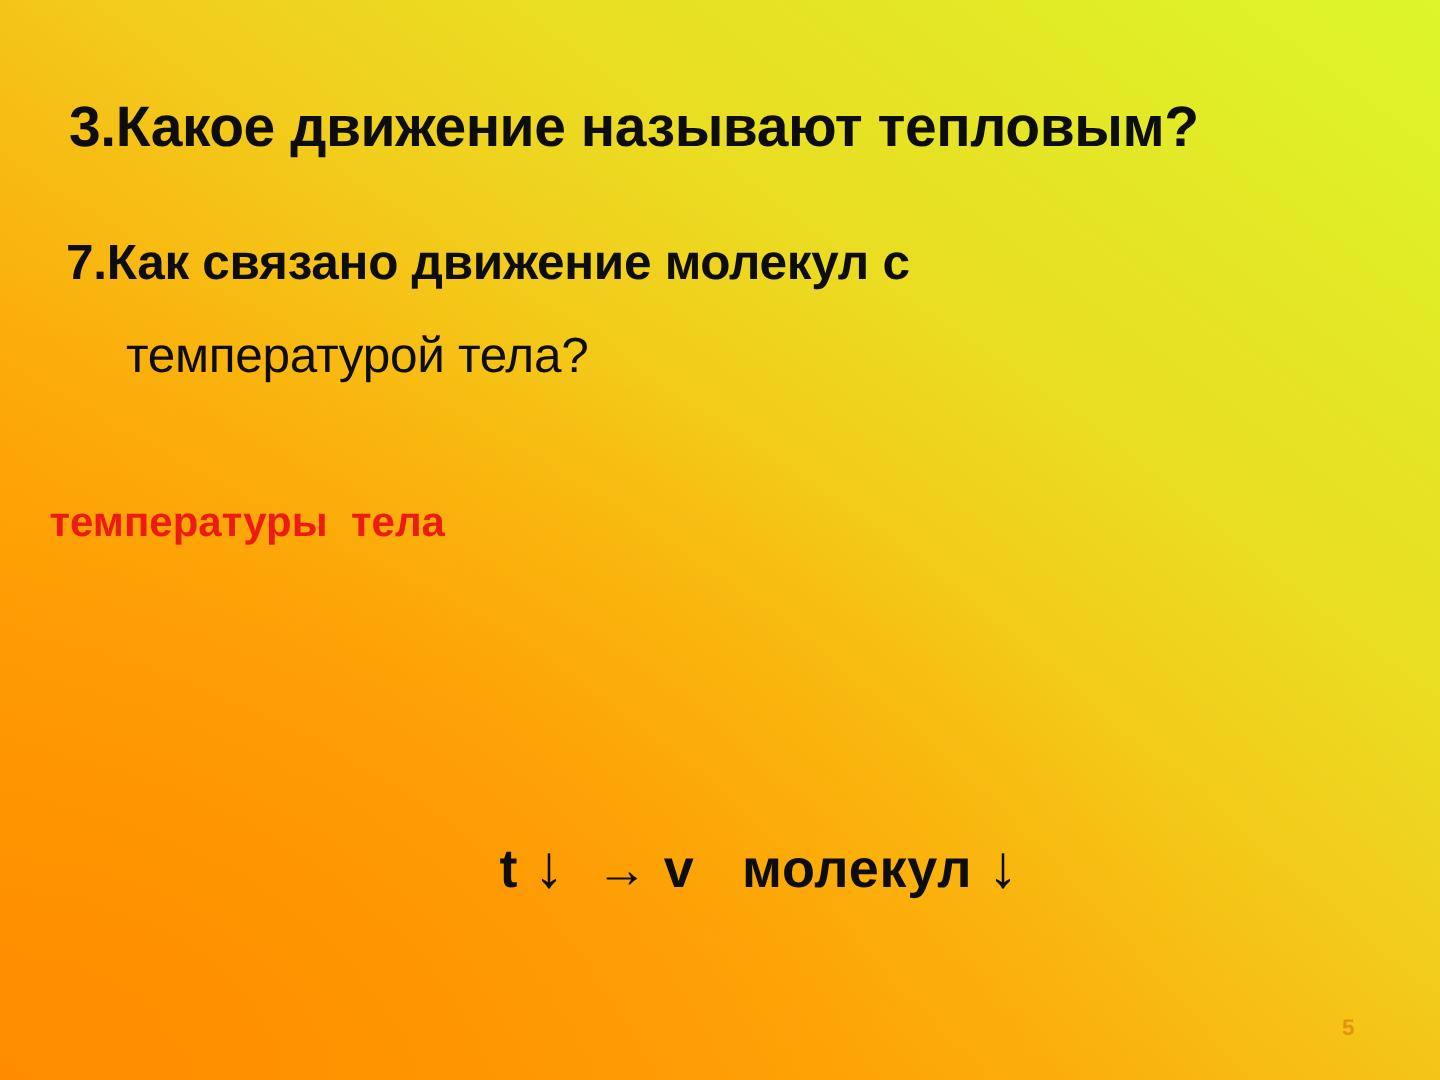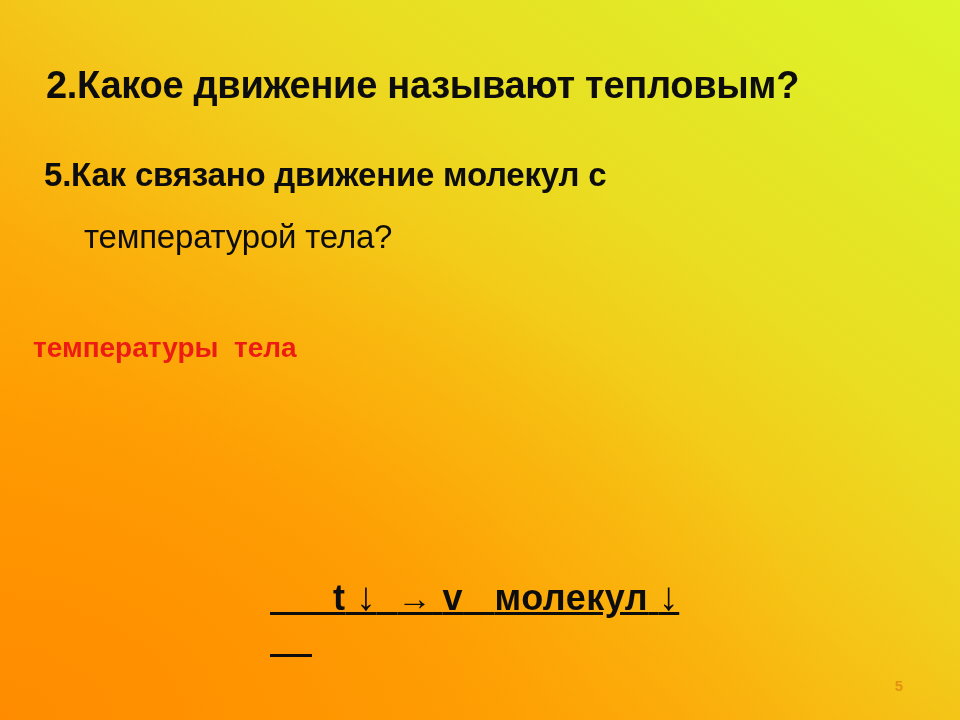--- a/index.html
+++ b/index.html
@@ -117,21 +117,21 @@
   .formula {
     position: absolute;
     font-size: 36px;
     font-weight: bold;
     color: #0d0d0d;
     white-space: pre;
     letter-spacing: 0.5px;
   }
 
   .formula-up   { left: 270px; top: 404px; }
-  .formula-down { left: 270px; top: 534px; text-decoration: underline; }
+  .formula-down { left: 270px; top: 516px; }
 
   .formula .arrow-v {
     font-size: 40px;
     font-weight: normal;
     line-height: 1;
   }
   .formula .arrow-r {
     font-size: 34px;
     font-weight: normal;
   }
@@ -146,23 +146,23 @@
     color: #e08a10;
     opacity: 0.85;
   }
 </style>
 </head>
 <body>
 
 <div id="slide">
   <div id="content">
 
-    <div class="q1">2.Какое движение называют тепловым?</div>
+    <div class="q1">3.Какое движение называют тепловым?</div>
 
-    <div class="q2-line1">5.Как связано движение молекул с</div>
+    <div class="q2-line1">7.Как связано движение молекул с</div>
 
     <div class="q2-line2">температурой тела?</div>
 
 
     <div class="rel-line2">температуры  тела</div>
 
 
     <div class="formula formula-down">
       <span>t</span><span> </span><span class="arrow-v">↓</span><span>  </span><span class="arrow-r">→</span><span> </span><span>v</span><span>   </span><span>молекул</span><span> </span><span class="arrow-v">↓</span>
     </div>

